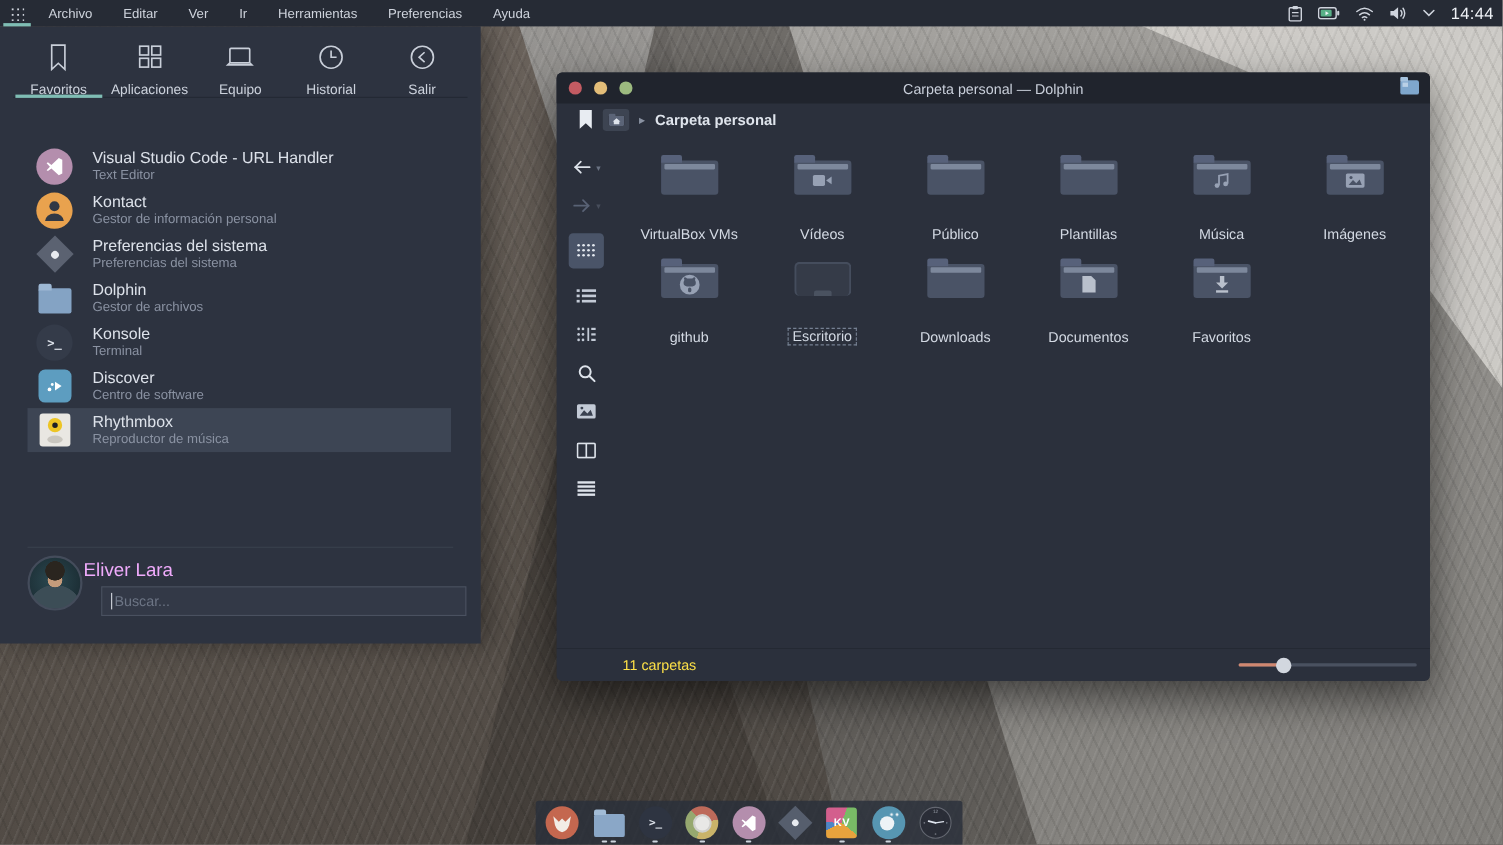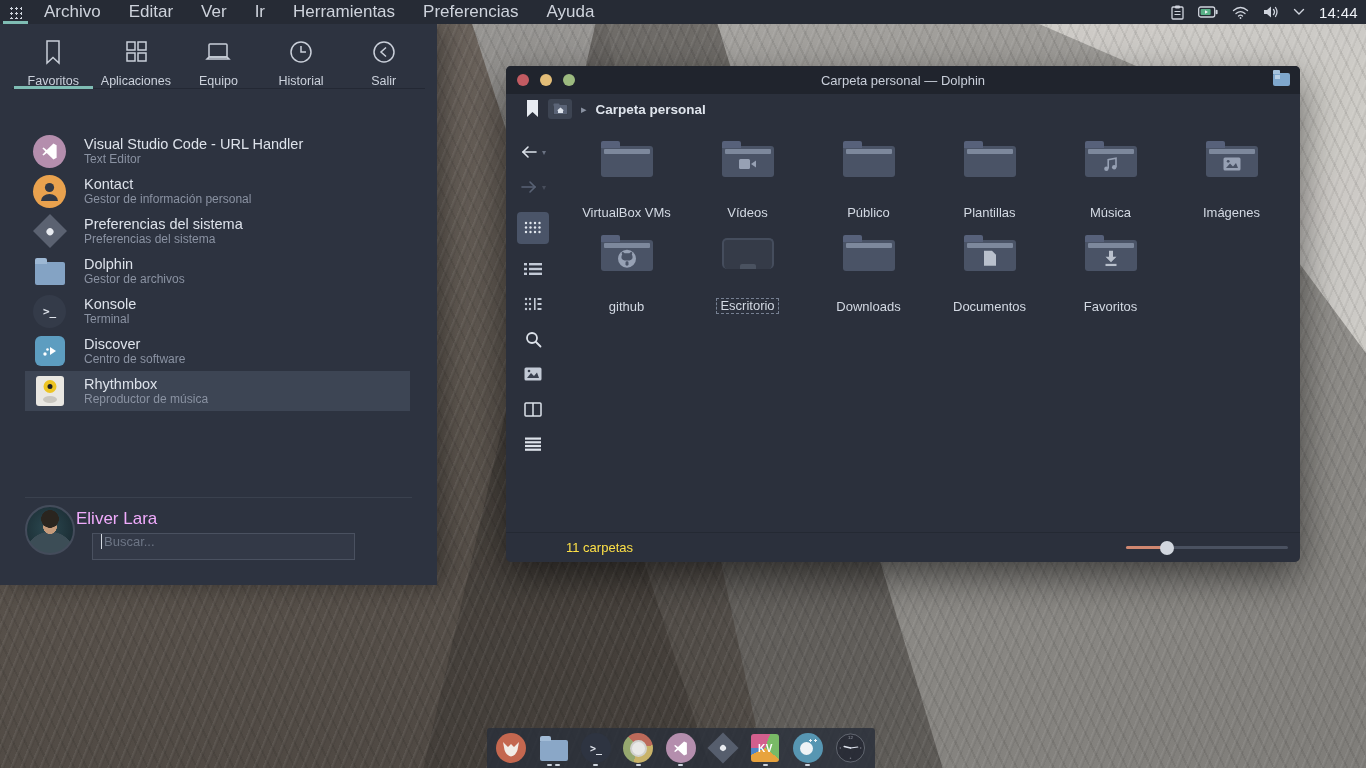--- a/index.html
+++ b/index.html
@@ -23,21 +23,21 @@
 
   
   .menubar { position:absolute; left:0; top:0; width:1366px; height:24px; background:#262b35;
     display:flex; align-items:center; z-index:50; }
   .mb-left { display:flex; align-items:center; height:100%; }
   .grid-btn { width:30px; height:100%; position:relative; display:flex; align-items:center; justify-content:center; }
   .grid-dots { width:13px; height:13px;
     background-image:radial-gradient(circle, #cfd4dd 1.1px, transparent 1.3px);
     background-size:5px 5px; background-position:0 0; }
   .grid-btn .underline { position:absolute; left:3px; bottom:0; width:25px; height:3px; background:#7fbdb4; }
-  .menu-item { padding:4px 14px; font-size:17px; color:#ced3dc; height:100%; display:flex; align-items:center; cursor:default; }
+  .menu-item { padding:4px 14px; font-size:12px; color:#ced3dc; height:100%; display:flex; align-items:center; cursor:default; }
   .mb-right { margin-left:auto; display:flex; align-items:center; gap:14px; padding-right:8px; }
   .tray-icon { display:flex; align-items:center; justify-content:center; }
   .clock { font-size:15px; color:#eef1f6; letter-spacing:.3px; }
 
   
   .launcher { position:absolute; left:0; top:24px; width:437px; height:561px; background:#2d3340;
     z-index:40; box-shadow:8px 0 24px rgba(0,0,0,.35); }
   .tabs { display:flex; margin:0 12px; padding-top:14px; border-bottom:1px solid #232834; position:relative; }
   .tab { flex:1; display:flex; flex-direction:column; align-items:center; gap:8px; position:relative; }
   .tab svg { stroke:#c9cfd9; }
@@ -71,27 +71,27 @@
   .user-area { position:absolute; left:0; right:0; top:473px; }
   .user-divider { margin:0 25px; border-top:1px solid #3a414e; }
   .avatar { position:absolute; left:25px; top:8px; width:50px; height:50px; border-radius:50%;
     border:2px solid #444c5b;
     background:
       radial-gradient(circle at 50% 26%, #2a251f 0 21%, transparent 22%),
       radial-gradient(circle at 50% 44%, #c59b7b 0 19%, transparent 20%),
       radial-gradient(circle at 50% 108%, #3c4d56 0 45%, transparent 46%),
       radial-gradient(circle at 45% 45%, #2b4850 0%, #1c2e35 75%); }
   .user-name { position:absolute; left:76px; top:12px; font-size:17px; color:#f0abfc; }
-  .search-box { position:absolute; left:92px; top:36px; width:263px; height:27px; background:#333947;
-    border:1px solid #4a5160; border-radius:0; display:flex; align-items:flex-start; padding:0 8px; gap:2px; }
+  .search-box { position:absolute; left:92px; top:36px; width:332px; height:27px; background:#333947;
+    border:1px solid #4a5160; border-radius:0; display:flex; align-items:center; padding:0 8px; gap:2px; }
   .caret { width:1px; height:15px; background:#d5dae2; }
   .search-ph { font-size:13px; color:#6d7585; }
 
   
-  .window { position:absolute; left:506px; top:66px; width:794px; height:496px; background:#2b303c;
+  .window { position:absolute; left:506px; top:66px; width:794px; height:553px; background:#2b303c;
     border-radius:5px; box-shadow:0 14px 40px rgba(0,0,0,.55); z-index:30; }
   .titlebar { height:28px; background:#20242d; border-radius:5px 5px 0 0; display:flex; align-items:center; position:relative; }
   .tl-dots { display:flex; gap:11px; padding-left:11px; }
   .tl { width:12px; height:12px; border-radius:50%; }
   .tl.red { background:#c35b62; } .tl.yellow { background:#e3bd78; } .tl.green { background:#9cba7f; }
   .win-title { position:absolute; left:0; right:0; text-align:center; font-size:13px; color:#c9cfda; }
   .tb-appicon { position:absolute; right:10px; top:7px; width:17px; height:13px; background:#7fa7cd; border-radius:2px; }
   .tb-appicon::before { content:""; position:absolute; top:-3px; left:0; width:7px; height:4px; background:#a5c2dd; border-radius:1px 1px 0 0; }
   .tb-appicon::after { content:""; position:absolute; top:2px; left:2px; width:5px; height:4px; background:#b9d0e6; }
 

